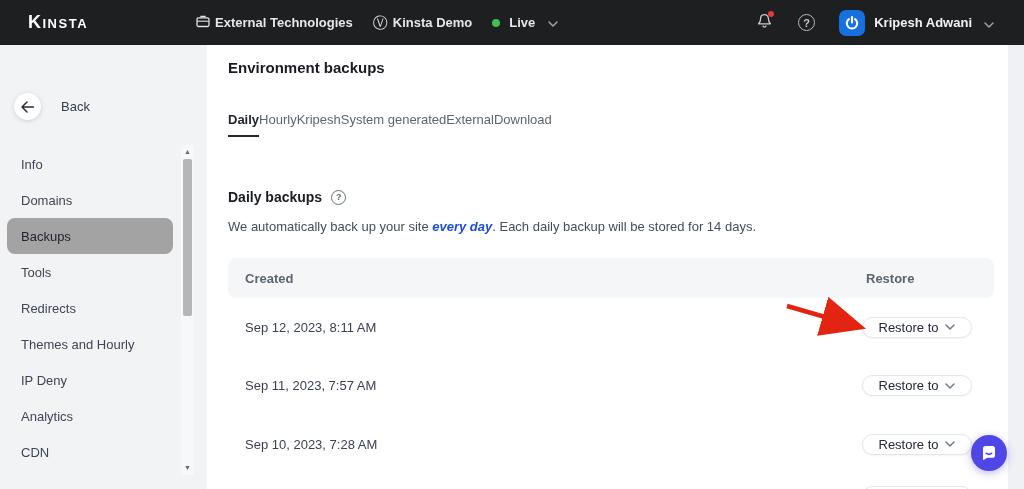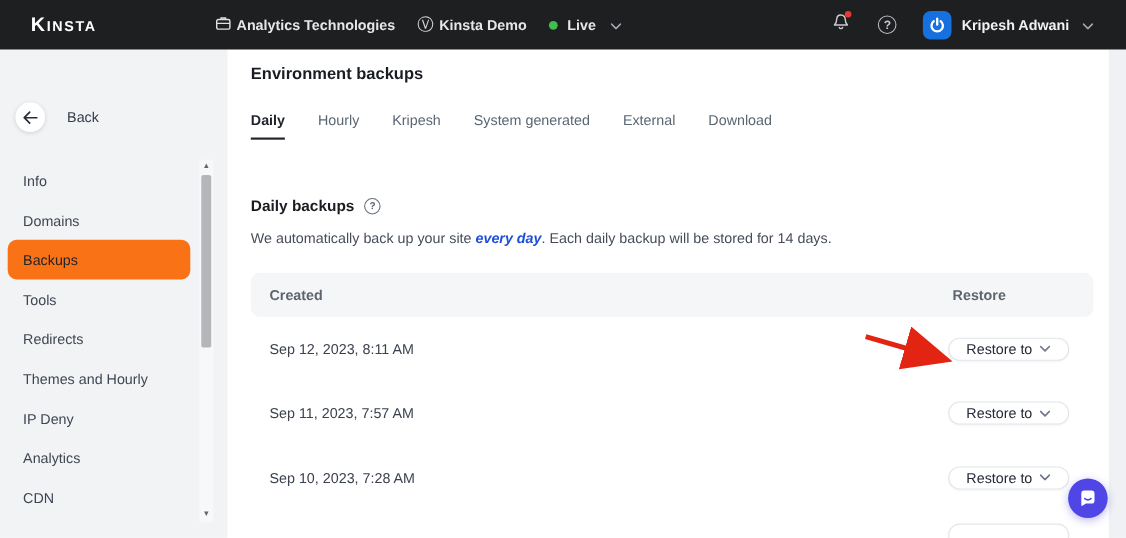--- a/index.html
+++ b/index.html
@@ -30,38 +30,38 @@
   
   .sidebar { position:absolute; left:0; top:45px; width:207px; height:444px;
     background:#f2f3f5; }
   .back-row { display:flex; align-items:center; margin:48px 0 0 14px; cursor:pointer; }
   .back-circle { width:27px; height:27px; background:#fff; border-radius:50%;
     box-shadow:0 1px 4px rgba(40,50,70,.18); display:flex; align-items:center; justify-content:center; }
   .back-label { font-size:13px; color:#343c49; margin-left:20px; }
   .nav { margin-top:26px; }
   .nav-item { height:36px; display:flex; align-items:center; padding-left:21px;
     font-size:13px; color:#3e4653; cursor:pointer; }
-  .nav-item.selected { background:#f97316; border-radius:8px; margin:0 34px 0 7px;
+  .nav-item.selected { background:#a3a3a3; border-radius:8px; margin:0 34px 0 7px;
     padding-left:14px; color:#20252d; }
   .sb-scroll { position:absolute; left:181px; top:100px; width:13px; height:330px;
     background:#f7f8fa; border-radius:2px; }
   .sb-arrow { position:absolute; left:0; width:13px; text-align:center;
     font-size:7px; color:#5f6874; line-height:10px; }
   .sb-thumb { position:absolute; left:2px; top:14px; width:9px; height:157px;
     background:#b4b6b9; border-radius:2px; cursor:grab; }
 
   
   .page-scroll { position:absolute; right:0; top:45px; width:16px; height:444px;
     background:#eff1f4; }
 
   
   .main { position:absolute; left:207px; top:45px; width:801px; height:444px;
     background:#fff; padding:14px 0 0 21px; overflow:hidden; }
   .page-title { font-size:15px; font-weight:700; color:#191c21; }
-  .tabs { display:flex; gap:30px; margin-top:26px; }
+  .tabs { display:flex; margin-top:36px; }
   .tab { font-size:13px; color:#5b6673; padding-bottom:8px; cursor:pointer; }
   .tab.active { color:#1e222a; font-weight:700; border-bottom:2.5px solid #23272e; }
   .section-head { display:flex; align-items:center; gap:9px; margin-top:52px; }
   .section-title { font-size:14px; font-weight:700; color:#191c21; }
   .q-circle { width:15px; height:15px; border:1.2px solid #667080; border-radius:50%;
     color:#59626f; font-size:9px; font-weight:700; display:flex; align-items:center;
     justify-content:center; cursor:pointer; }
   .desc { margin-top:14px; font-size:13px; color:#454d59; }
   .desc b { color:#1d4ed8;font-style:italic; }
 
@@ -94,21 +94,21 @@
 
   <div class="tb-center">
     <div class="tb-item">
       <span>
         <svg width="14" height="14" viewBox="0 0 14 14">
             <rect x="1" y="3.8" width="12" height="8.7" rx="1.5" fill="none" stroke="#dfe1e4" stroke-width="1.3"></rect>
             <path d="M5 3.8V2.3h4v1.5" fill="none" stroke="#dfe1e4" stroke-width="1.3"></path>
             <path d="M1 7.2h12" stroke="#dfe1e4" stroke-width="1.1"></path>
           </svg>
       </span>
-      <span>Analytics Technologies</span>
+      <span>External Technologies</span>
     </div>
     <div class="tb-item">
       <span class="wp-glyph">Ⓥ</span>
       <span>Kinsta Demo</span>
     </div>
     <div class="tb-item">
       <span class="live-dot"></span>
       <span>Live</span>
       <span style="margin-left:8px">
         <svg width="10" height="6" viewBox="0 0 10 6">

